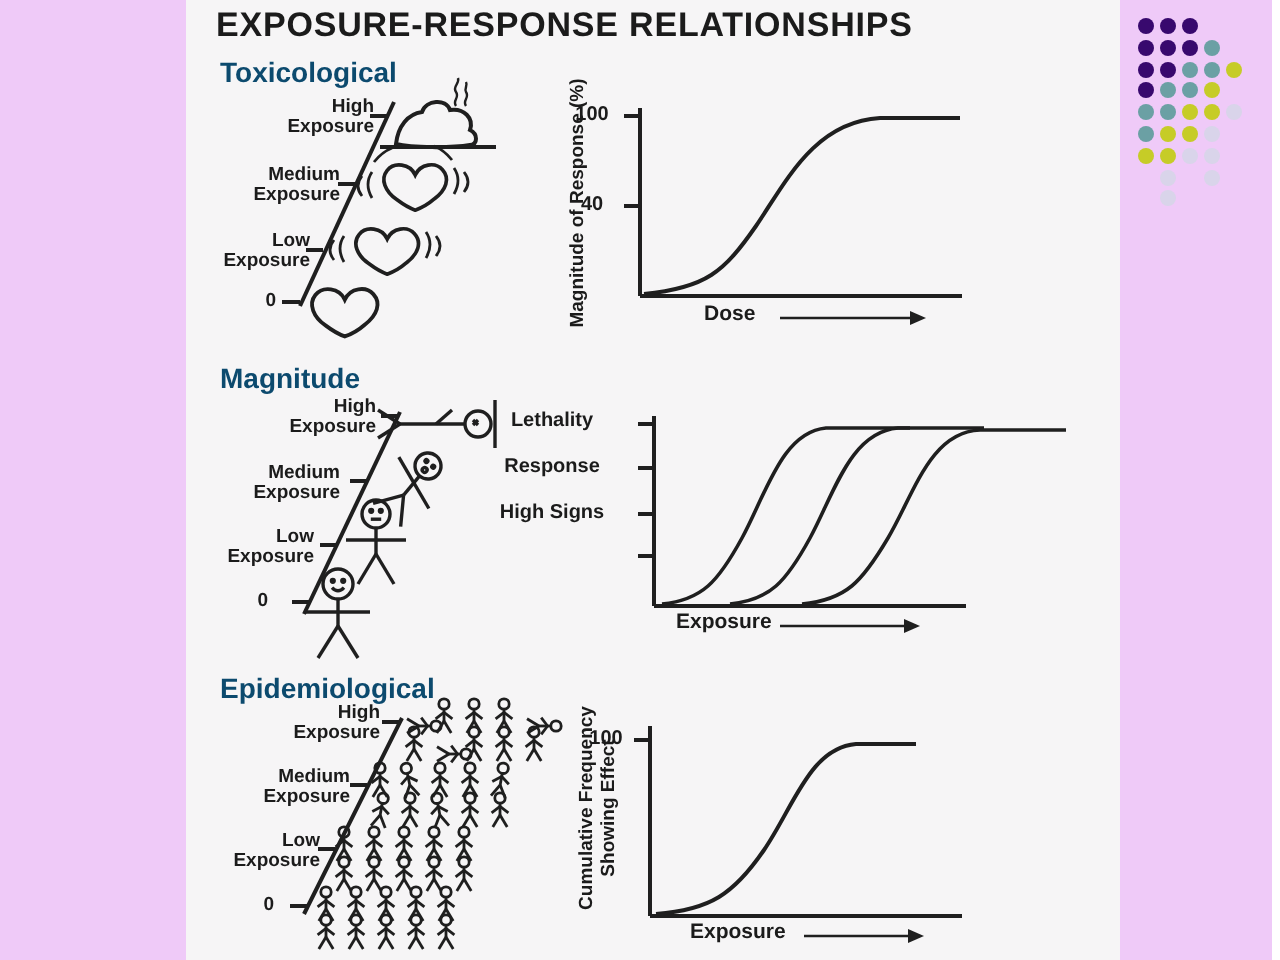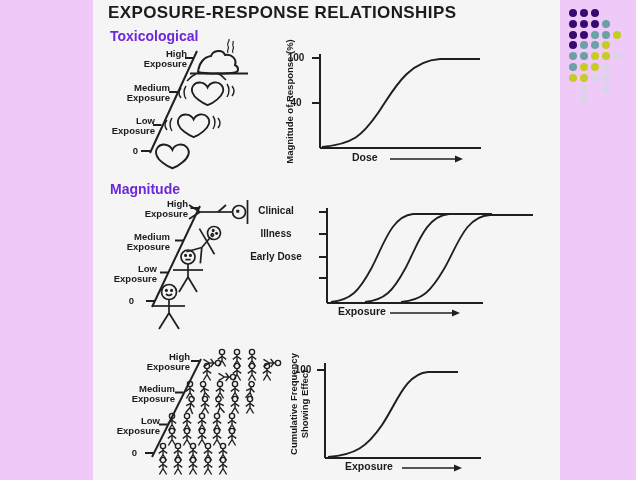--- a/index.html
+++ b/index.html
@@ -1,21 +1,21 @@
 <!DOCTYPE html>
 <html><head>
 <meta charset="utf-8">
 <style>
   html,body{margin:0;padding:0;}
   body{width:640px;height:480px;overflow:hidden;font-family:"Liberation Sans",sans-serif;}
   .page{position:absolute;left:0;top:0;width:636px;height:480px;background:#efcaf8;}
   .panel{position:absolute;left:93px;top:0;width:467px;height:480px;background:#f6f5f6;}
   .title{position:absolute;left:108px;top:3px;font:bold 17px/20px "Liberation Sans",sans-serif;
          letter-spacing:.4px;color:#1b1b1b;white-space:nowrap;}
-  .sec-h{position:absolute;font:bold 14px/16px "Liberation Sans",sans-serif;color:#6d28d9;}
+  .sec-h{position:absolute;font:bold 14px/16px "Liberation Sans",sans-serif;color:#0c4a6e;}
   .dlabel{position:absolute;white-space:pre-line;text-align:right;
           font:bold 9.5px/9.5px "Liberation Sans",sans-serif;color:#1b1b1b;}
   .ctick{position:absolute;white-space:pre-line;text-align:center;
          font:bold 10px/10px "Liberation Sans",sans-serif;color:#1b1b1b;}
   .alabel{position:absolute;font:bold 10.5px/11px "Liberation Sans",sans-serif;color:#1b1b1b;}
   .asub{position:absolute;text-align:center;font:bold 10.5px/11px "Liberation Sans",sans-serif;color:#1b1b1b;}
   .rot{transform:rotate(-90deg);text-align:center;
        font:bold 9.5px/11px "Liberation Sans",sans-serif;color:#1b1b1b;white-space:pre-line;}
   .dots{position:absolute;left:569px;top:9px;width:70px;height:100px;}
   .dot{position:absolute;width:8px;height:8px;border-radius:50%;}
@@ -203,23 +203,23 @@
       <line x1="0" y1="5" x2="-11" y2="-2"></line>
         <line x1="0" y1="5" x2="-11" y2="12"></line>
       <line x1="18" y1="5" x2="26" y2="-2"></line>
       <circle cx="39" cy="5" r="6.5"></circle>
       <line x1="36.5" y1="3" x2="39" y2="5.5"></line>
         <line x1="39" y1="3" x2="36.5" y2="5.5"></line>
       <line x1="47.5" y1="-7" x2="47.5" y2="17"></line>
     </g>
   </svg>
 
-  <div class="ctick" style="left:236px;top:206px;width:80px;">Clinical</div>
-  <div class="ctick" style="left:236px;top:229px;width:80px;">Illness</div>
-  <div class="ctick" style="left:236px;top:252px;width:80px;">Early Dose</div>
+  <div class="ctick" style="left:236px;top:206px;width:80px;">Lethality</div>
+  <div class="ctick" style="left:236px;top:229px;width:80px;">Response</div>
+  <div class="ctick" style="left:236px;top:252px;width:80px;">High Signs</div>
   <div class="alabel" style="left:338px;top:306px;">Exposure</div>
 
   <svg style="left:255px;top:195px;" width="300" height="130" viewBox="0 0 300 130">
     <g class="ink" stroke-width="2">
       <line x1="72" y1="13" x2="72" y2="108"></line>
       <line x1="72" y1="108" x2="228" y2="108"></line>
       <line x1="64" y1="17" x2="72" y2="17"></line>
       <line x1="64" y1="39" x2="72" y2="39"></line>
       <line x1="64" y1="62" x2="72" y2="62"></line>
       <line x1="64" y1="83" x2="72" y2="83"></line>
@@ -228,20 +228,21 @@
       <path d="M76,107 C96,105 104,96 116,74 C128,52 136,21 158,19 L200,19"></path>
       <path d="M110,107 C130,105 138,96 150,74 C162,52 170,21 194,19 L237,19"></path>
       <path d="M146,107 C168,105 176,96 189,74 C202,52 210,21 235,20 L278,20"></path>
     </g>
     <g>
       <line class="ink" stroke-width="1.3" x1="135" y1="118" x2="197" y2="118"></line>
       <polygon points="197,114.5 205,118 197,121.5" fill="#1f1f1f"></polygon>
     </g>
   </svg>
 
+  <div class="sec-h" style="left:110px;top:336px;">Epidemiological</div>
 
   <div class="dlabel" style="left:120px;top:352px;width:70px;">High
 Exposure</div>
   <div class="dlabel" style="left:105px;top:384px;width:70px;">Medium
 Exposure</div>
   <div class="dlabel" style="left:90px;top:416px;width:70px;">Low
 Exposure</div>
   <div class="dlabel" style="left:125px;top:448px;width:12px;">0</div>
 
   <svg style="left:100px;top:345px;" width="195" height="135" viewBox="0 0 195 135">

